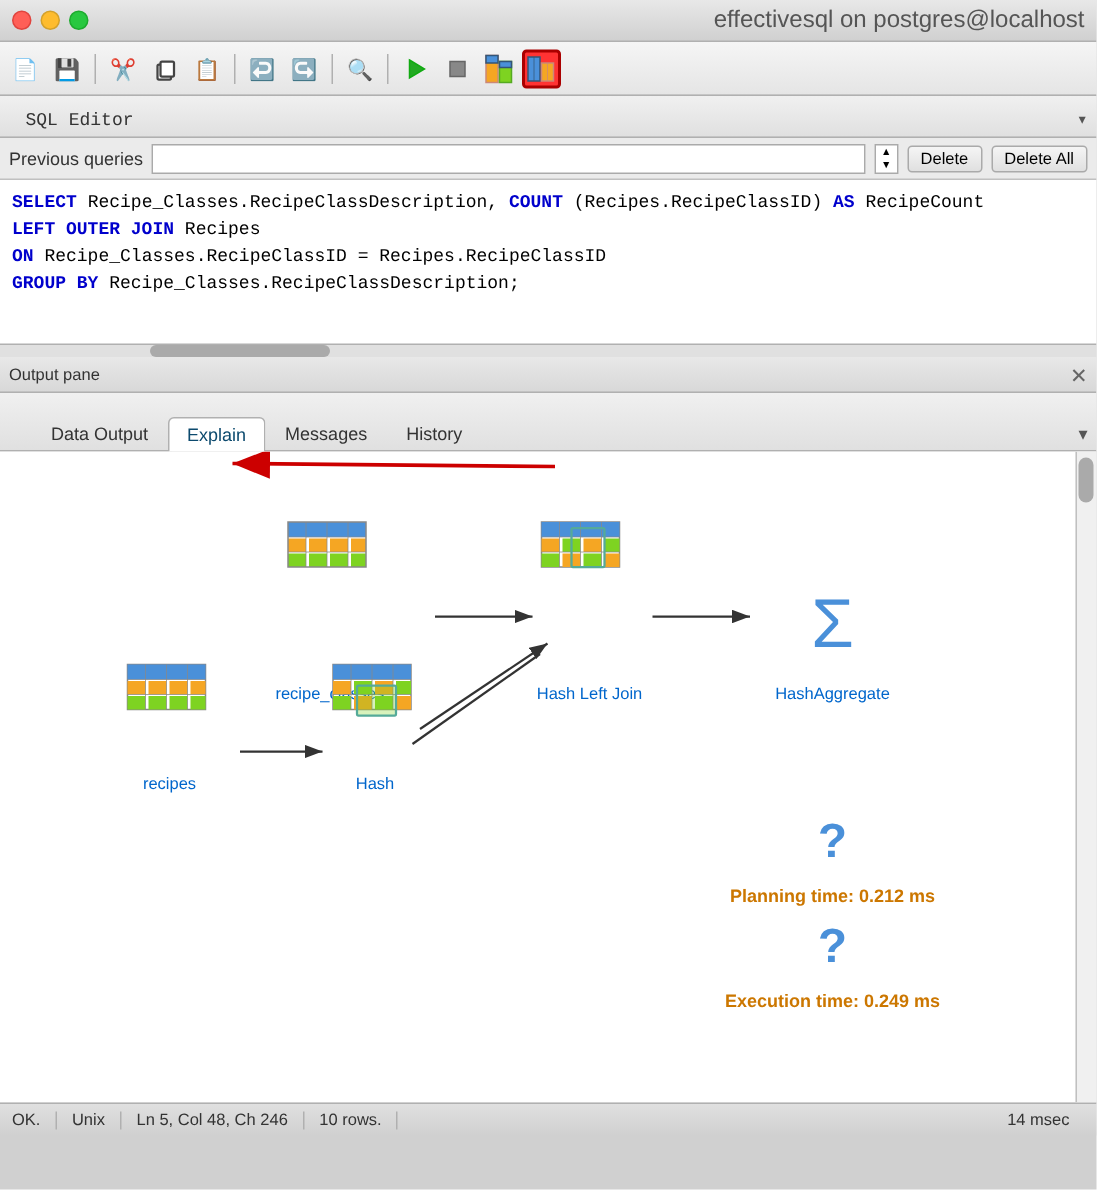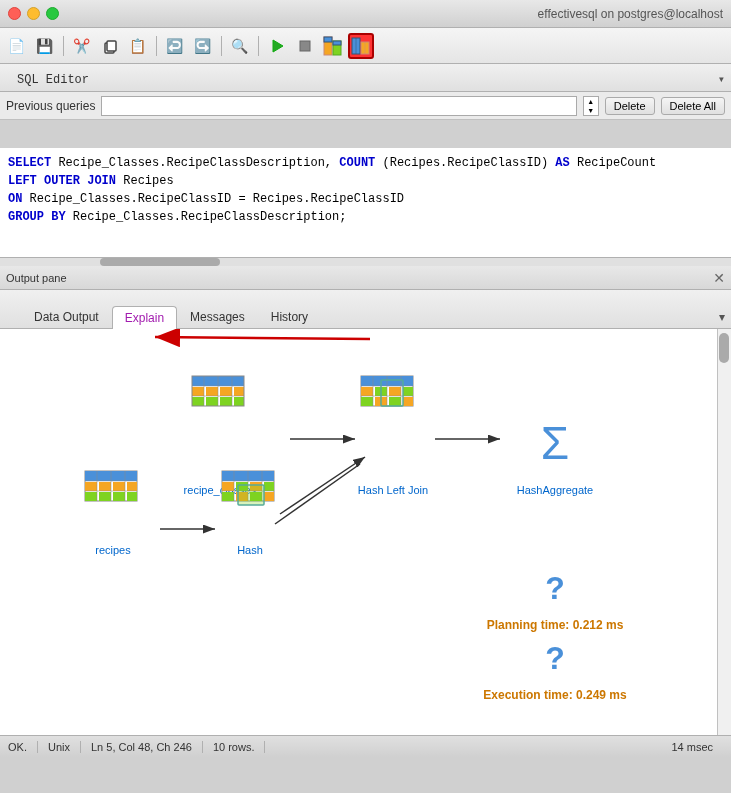--- a/index.html
+++ b/index.html
@@ -69,21 +69,21 @@
       background: #b0b0b0;
       margin: 0 3px;
     }
     .toolbar-btn.highlighted {
       background: #ff4444;
       border: 2px solid #cc0000;
     }
     .title-bar-right {
       position: absolute;
       right: 8px;
-      font-size: 12px;
+      font-size: 16px;
       color: #555;
     }
 
     
     .tab-bar {
       background: linear-gradient(to bottom, #f0f0f0, #e0e0e0);
       height: 28px;
       display: flex;
       align-items: flex-end;
       border-bottom: 1px solid #b0b0b0;
@@ -163,21 +163,20 @@
     
     .sql-editor {
       background: white;
       height: 110px;
       overflow: hidden;
       padding: 6px 8px;
       border-bottom: 1px solid #b0b0b0;
       font-family: "Courier New", monospace;
       font-size: 12px;
       line-height: 1.5;
-      margin-top: 28px;
     }
     .sql-keyword { color: #0000cc; font-weight: bold; }
     .sql-normal { color: #000; }
     .sql-line { display: block; }
     .sql-scrollbar {
       height: 8px;
       background: #e0e0e0;
       position: relative;
     }
     .sql-scrollbar-thumb {
@@ -226,21 +225,21 @@
       cursor: pointer;
       border: 1px solid transparent;
       border-bottom: none;
       border-radius: 4px 4px 0 0;
       background: transparent;
       color: #333;
     }
     .output-tab.active {
       background: white;
       border-color: #b0b0b0;
-      color: #a21caf;
+      color: #0c4a6e;
       margin-bottom: -1px;
     }
     .output-tab-dropdown {
       position: absolute;
       right: 6px;
       bottom: 4px;
       font-size: 12px;
       color: #555;
       cursor: pointer;
     }

